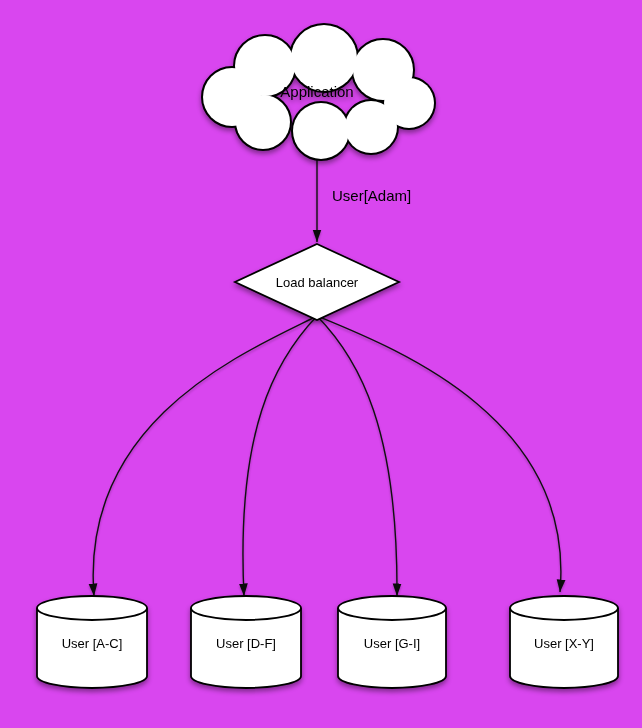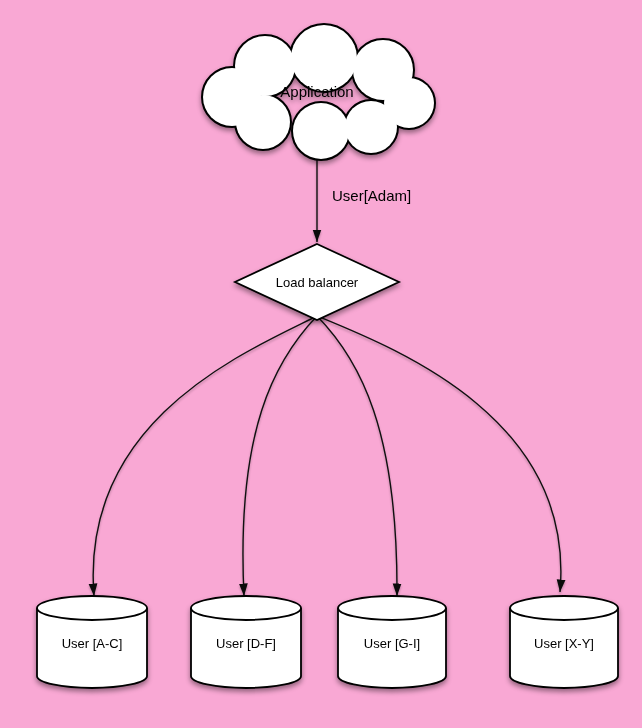--- a/index.html
+++ b/index.html
@@ -4,21 +4,21 @@
 <style>
   html, body {
     margin: 0;
     padding: 0;
     background: #ffffff;
   }
   .canvas-wrap {
     position: relative;
     width: 642px;
     height: 728px;
-    background: #f9a8d4;
+    background: #d946ef;
     overflow: hidden;
     font-family: "Liberation Sans", sans-serif;
   }
   svg { display: block; }
   .shadow-node { filter: drop-shadow(0px 3px 2.5px rgba(0,0,0,0.40)); }
   .shadow-line { filter: drop-shadow(0px 2px 1.2px rgba(0,0,0,0.25)); }
   .edge-path {
     fill: none;
     stroke: #101010;
     stroke-width: 1.4;

